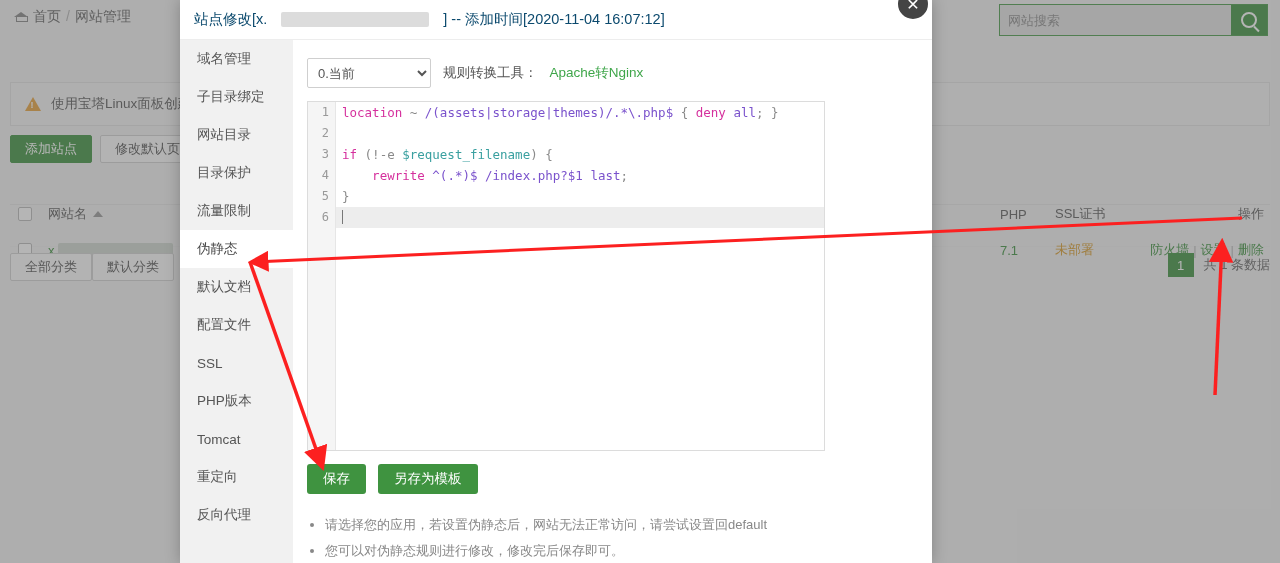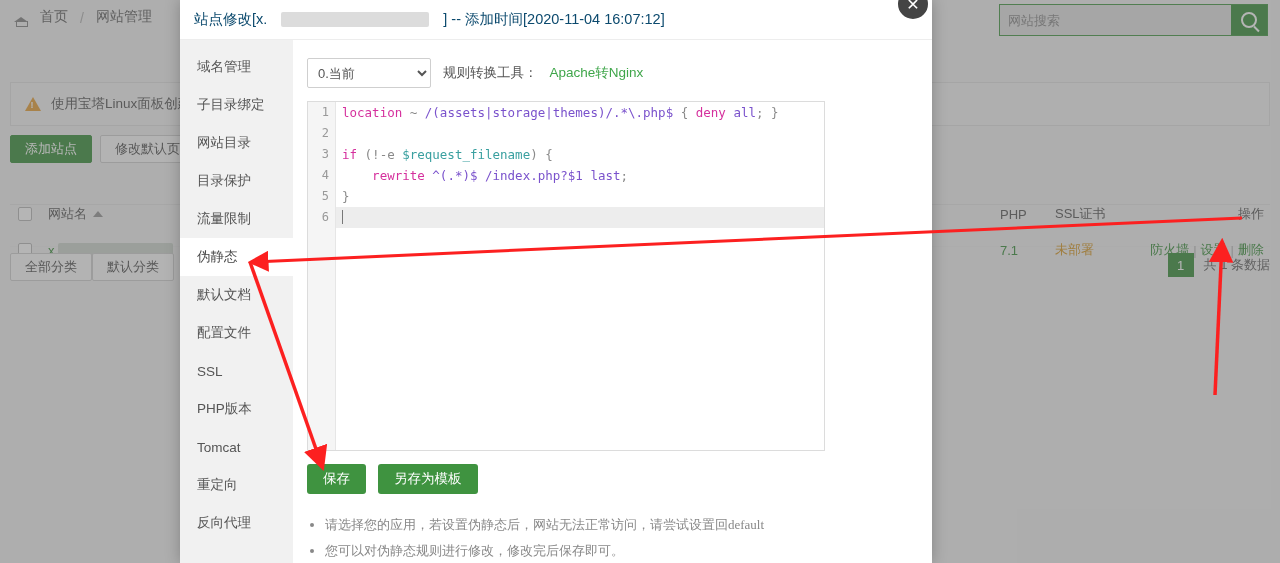--- a/index.html
+++ b/index.html
@@ -10,21 +10,21 @@
     background: #f5f5f5;
   }
   #root { position: relative; width: 1280px; height: 563px; }
 
   
   .bg-page { position:absolute; inset:0; background:#f2f2f2; }
   .bg-dim  { position:absolute; inset:0; background:rgba(90,90,90,0.45); }
 
   .breadcrumb {
     position:absolute; left:14px; top:8px;
-    font-size:14px; color:#666; display:flex; align-items:flex-end; gap:12px;
+    font-size:14px; color:#666; display:flex; align-items:flex-start; gap:5px;
   }
   .home-ico { width:14px; height:13px; position:relative; display:inline-block; }
   .home-ico::before{
     content:""; position:absolute; left:0; top:4px; width:0; height:0;
     border-left:7px solid transparent; border-right:7px solid transparent;
     border-bottom:5px solid #888;
   }
   .home-ico::after{
     content:""; position:absolute; left:2px; top:8px; width:10px; height:5px;
     border:1.5px solid #888; border-top:none;
@@ -108,21 +108,21 @@
   .title-redact { display:inline-block; width:148px; height:15px; background:#dcdcdc; border-radius:2px; vertical-align:middle; }
 
   .close-btn {
     position:absolute; right:2px; top:-13px; width:30px; height:30px; border-radius:50%;
     background:#444; color:#fff; display:flex; align-items:center; justify-content:center;
     font-size:16px; cursor:pointer; border:2px solid #fff; z-index:20;
   }
 
   .modal-body { display:flex; height:523px; }
   .side {
-    width:113px; background:#f1f1f1; flex:none; padding-top:8px; box-sizing:border-box;
+    width:113px; background:#f1f1f1; flex:none; box-sizing:border-box;
   }
   .side-item {
     height:38px; display:flex; align-items:center; padding-left:17px;
     font-size:13.5px; color:#555; cursor:pointer; box-sizing:border-box;
   }
   .side-item.active { background:#fff; color:#444; }
 
   .content { flex:1; padding:18px 0 0 14px; box-sizing:border-box; position:relative; }
   .ctl-row { display:flex; align-items:center; gap:12px; }
   select.rule-sel {
@@ -160,21 +160,21 @@
   .caret{ display:inline-block; width:1px; height:14px; background:#777; vertical-align:-2px; }
 
   .save-row { margin-top:13px; display:flex; gap:12px; }
   .gbtn {
     height:30px; padding:0 16px; background:#3f9340; color:#fff; font-size:13.5px;
     border:none; display:flex; align-items:center; cursor:pointer; border-radius:3px;
     font-family:"Liberation Sans", sans-serif;
   }
   .tips { margin-top:22px; font-size:13px; color:#888; }
   .tips li { margin-bottom:8px; line-height:1.4; list-style:disc; }
-  .tips ul { margin:0; padding-left:18px;font-family:Liberation Serif, serif; }
+  .tips ul { margin:0; padding-left:18px; }
 
   
   .anno { position:absolute; inset:0; pointer-events:none; z-index:30; }
 </style>
 </head>
 <body>
 
 <div id="root">
 
   <div class="bg-page">

